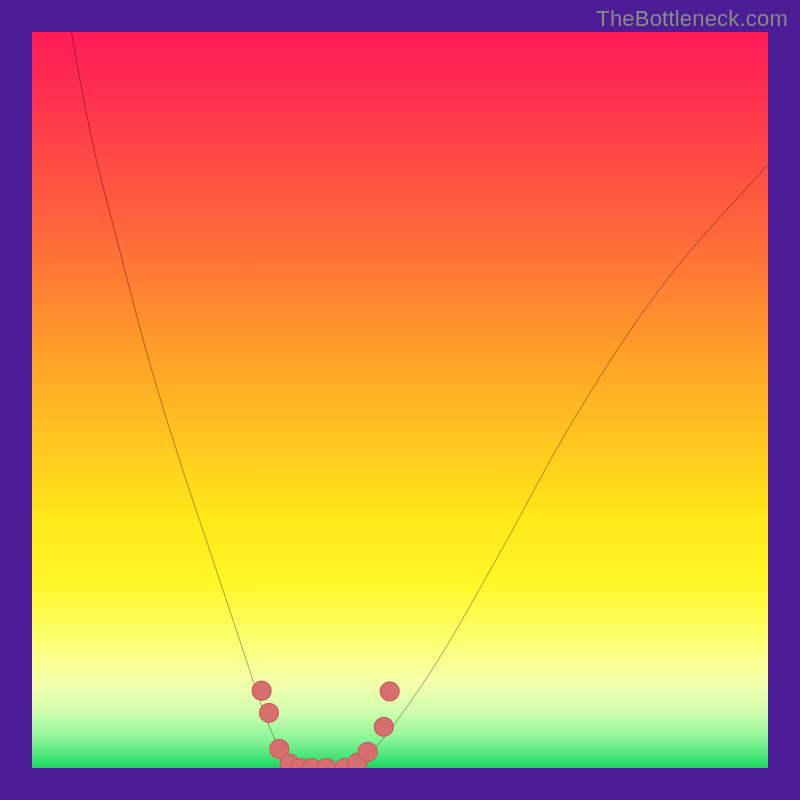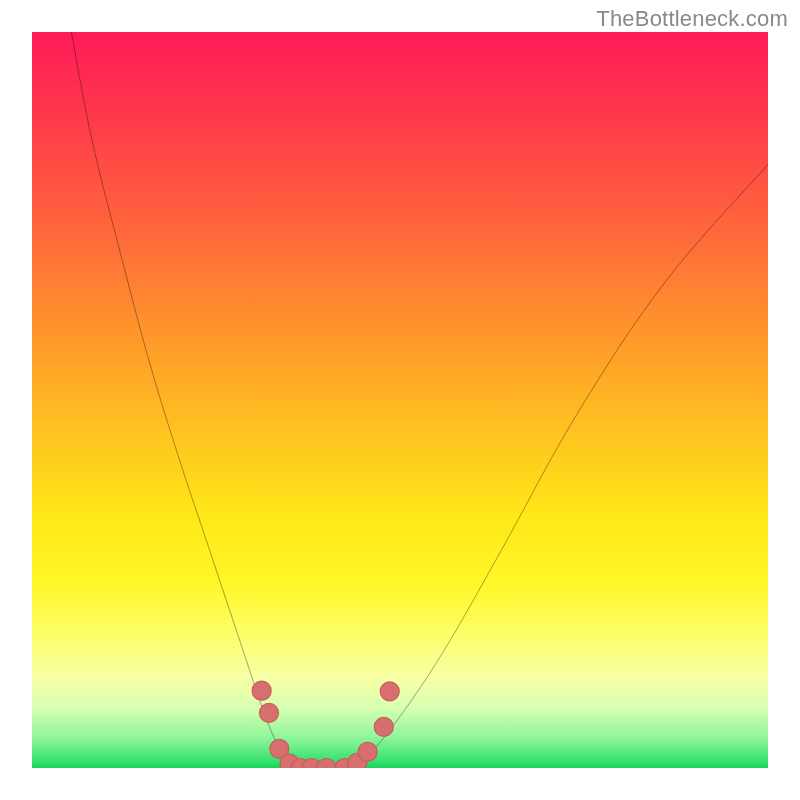--- a/index.html
+++ b/index.html
@@ -8,21 +8,21 @@
     width: 800px;
     height: 800px;
     background: #000;
     font-family: Arial, Helvetica, sans-serif;
     overflow: hidden;
   }
   .frame {
     position: relative;
     width: 800px;
     height: 800px;
-    background: #ffffff;
+    background: #4c1d95;
   }
   .plot-area {
     position: absolute;
     left: 32px;
     top: 32px;
     width: 736px;
     height: 736px;
     overflow: hidden;
   }
   .gradient {

